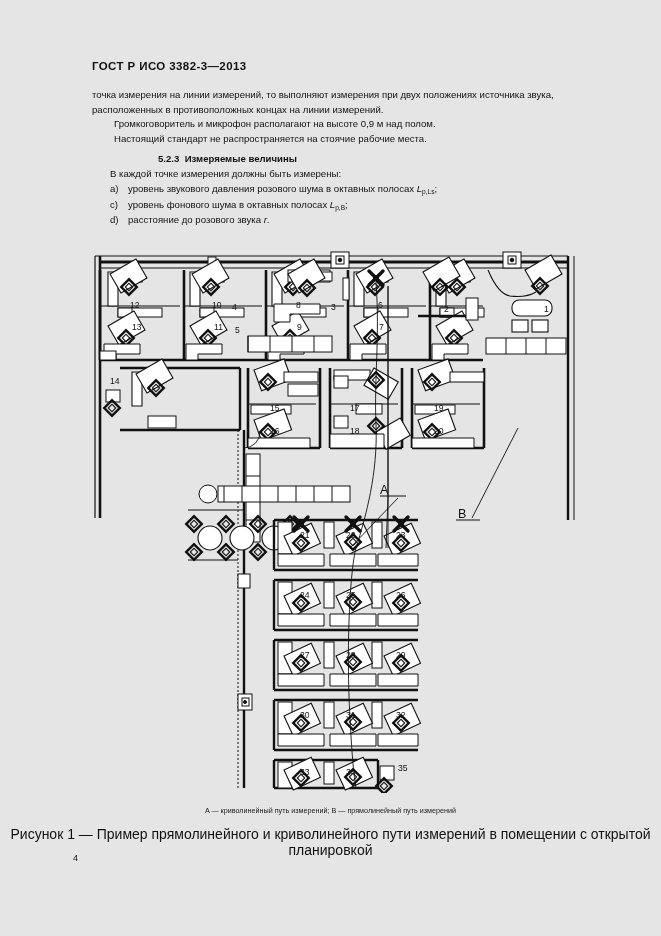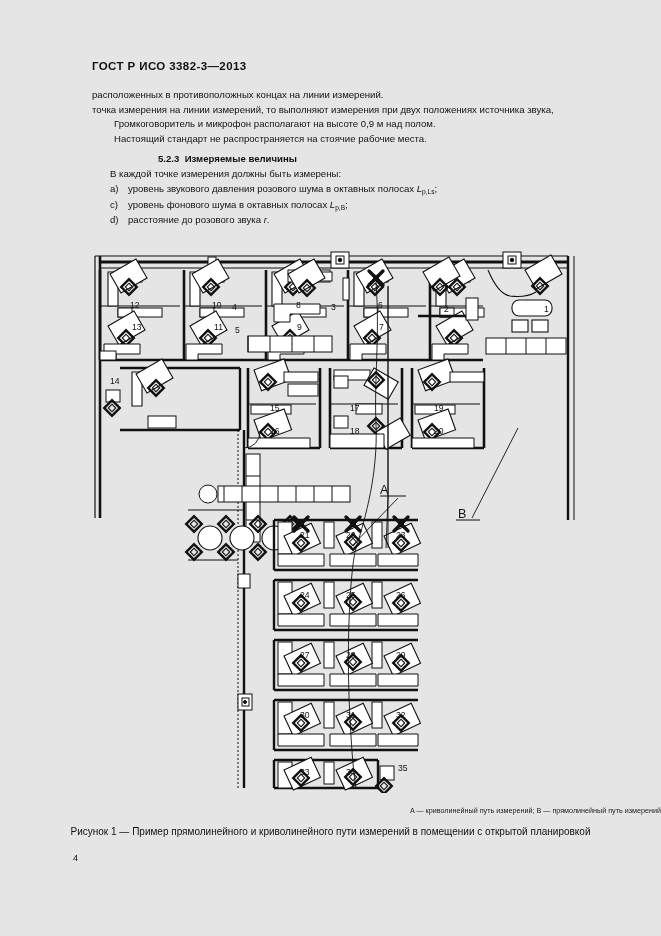--- a/index.html
+++ b/index.html
@@ -44,41 +44,41 @@
   i.var{font-style:italic;}
   sub{font-size:6.6px;vertical-align:baseline;position:relative;top:2px;}
 
   .figwrap{
     position:absolute;left:88px;top:248px;width:500px;height:545px;
   }
   .figwrap svg{display:block;}
 
   .figkey{
     position:absolute;left:0;right:0;top:806px;
-    text-align:right;font-size:7.2px;color:#1a1a1a;
+    text-align:center;font-size:7.2px;color:#1a1a1a;
   }
   .figcap{
     position:absolute;left:0;right:0;top:826px;
-    text-align:center;font-size:10px;color:#111;
+    text-align:center;font-size:14px;color:#111;
   }
   .pgnum{
     position:absolute;left:73px;top:853px;
     font-size:9px;
   }
 </style>
 </head>
 <body>
 
 <div class="page">
 
   <div class="hdr">ГОСТ Р ИСО 3382-3—2013</div>
 
   <div class="body-text">
+    <p>точка измерения на линии измерений, то выполняют измерения при двух положениях источника звука,</p>
     <p>расположенных в противоположных концах на линии измерений.</p>
-    <p>точка измерения на линии измерений, то выполняют измерения при двух положениях источника звука,</p>
     <p class="indent">Громкоговоритель и микрофон располагают на высоте 0,9 м над полом.</p>
     <p class="indent">Настоящий стандарт не распространяется на стоячие рабочие места.</p>
   </div>
 
   <div class="sect">
     <span>5.2.3</span>&nbsp;
     <span>Измеряемые величины</span>
   </div>
 
   <div class="intro">В каждой точке измерения должны быть измерены:</div>

